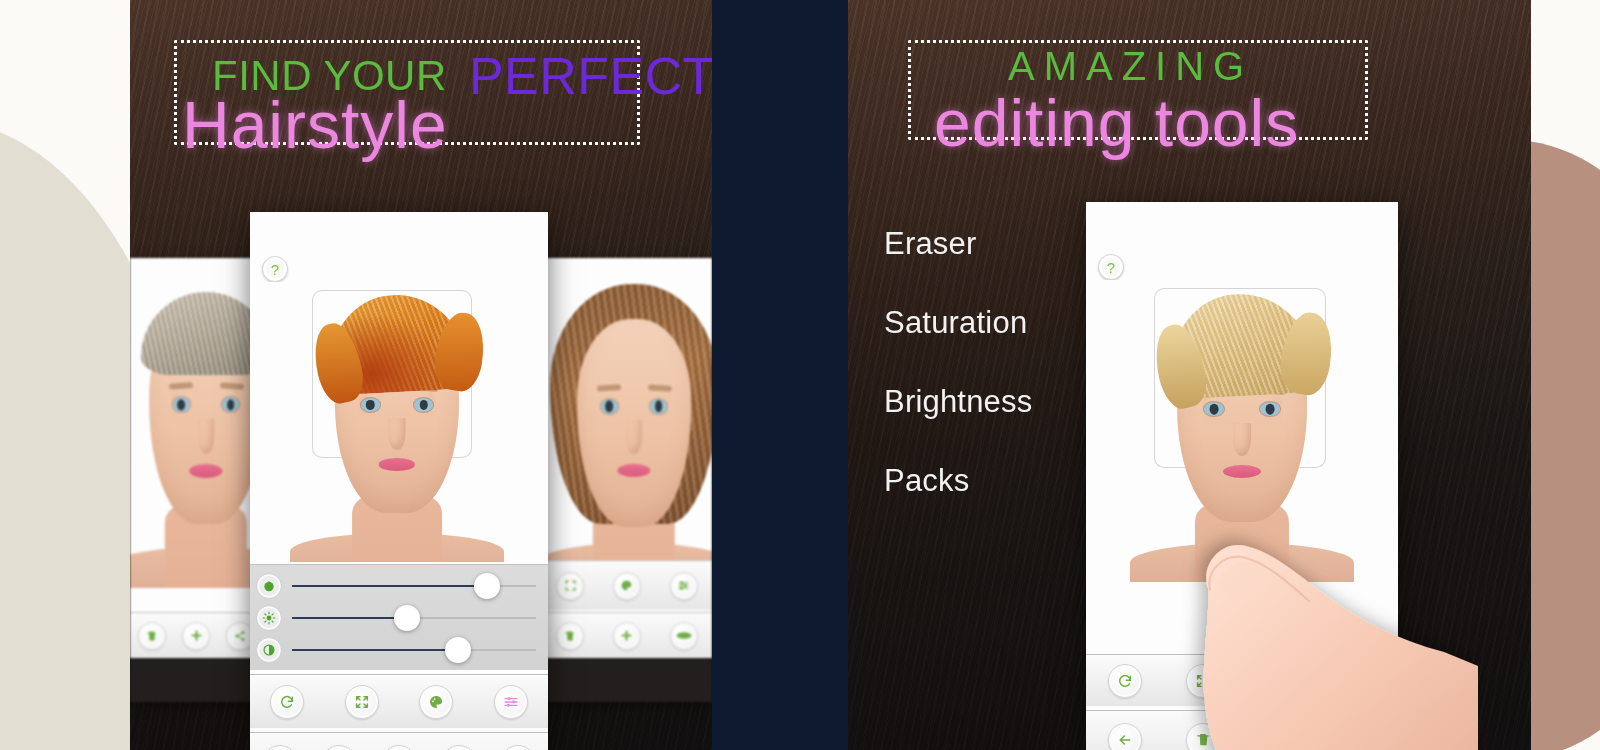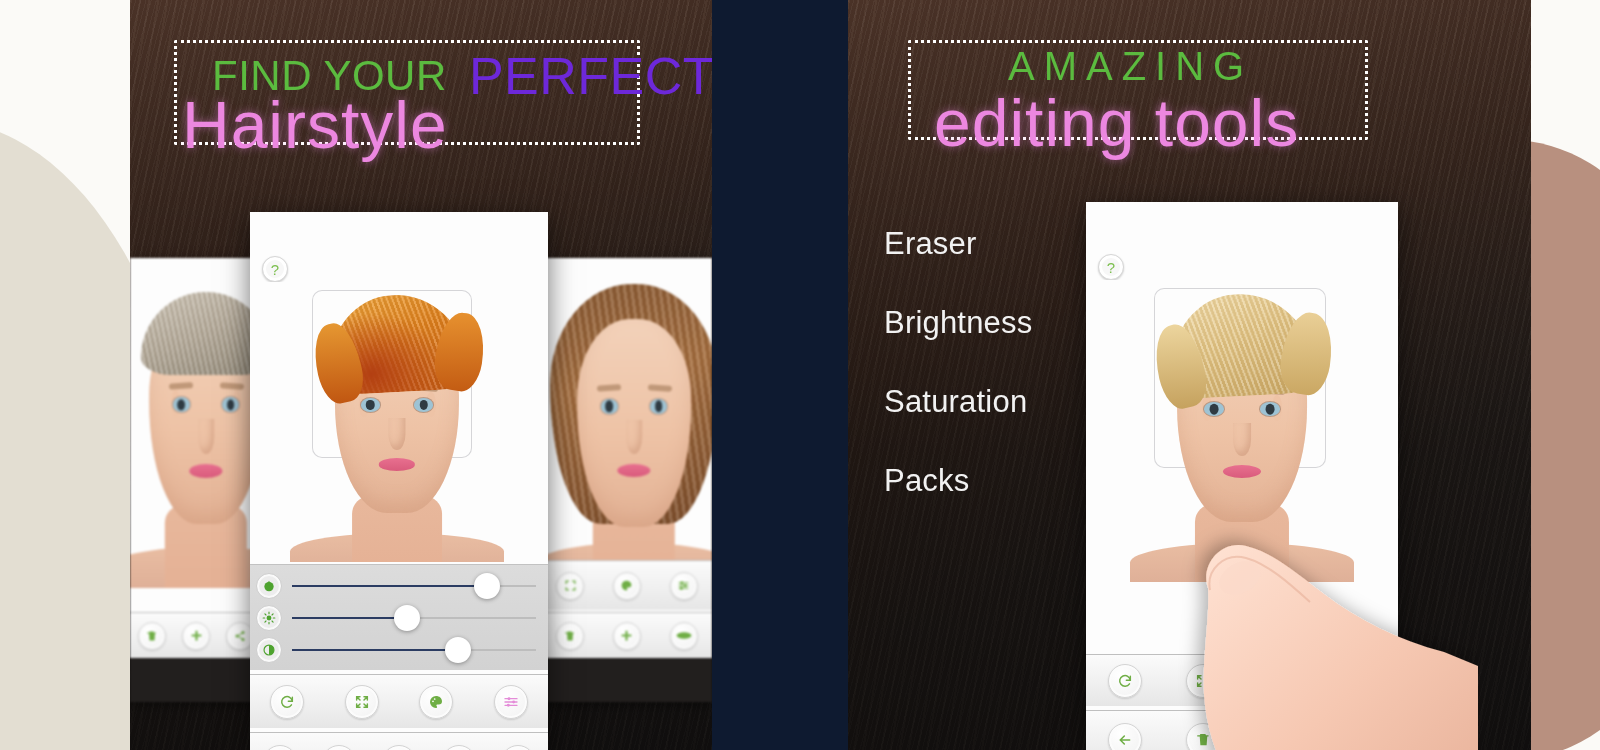--- a/index.html
+++ b/index.html
@@ -557,22 +557,22 @@
 
 <div class="panel" id="panel-right">
   <div class="wood-bg"></div>
 
   <div class="headline-box" id="headline-box-right"></div>
   <div class="headline hl-line1 green" id="hl-right-line1">AMAZING</div>
   <div class="headline hl-line2 pink" id="hl-right-line2">editing tools</div>
 
   <div id="feature-list">
     <div class="feature-item">Eraser</div>
+    <div class="feature-item">Saturation</div>
     <div class="feature-item">Brightness</div>
-    <div class="feature-item">Saturation</div>
     <div class="feature-item">Packs</div>
   </div>
 
   <div class="phone" id="phone-main-right">
     <div class="screen">
       <div class="help-btn" style="left:12px;top:52px;">?</div>
 
       <div class="portrait-area" style="top:78px;height:370px;">
         <div class="sel-box" style="left:68px;top:8px;width:172px;height:180px;"></div>
         <div class="face" style="left:44px;top:2px;width:224px;height:300px;">

